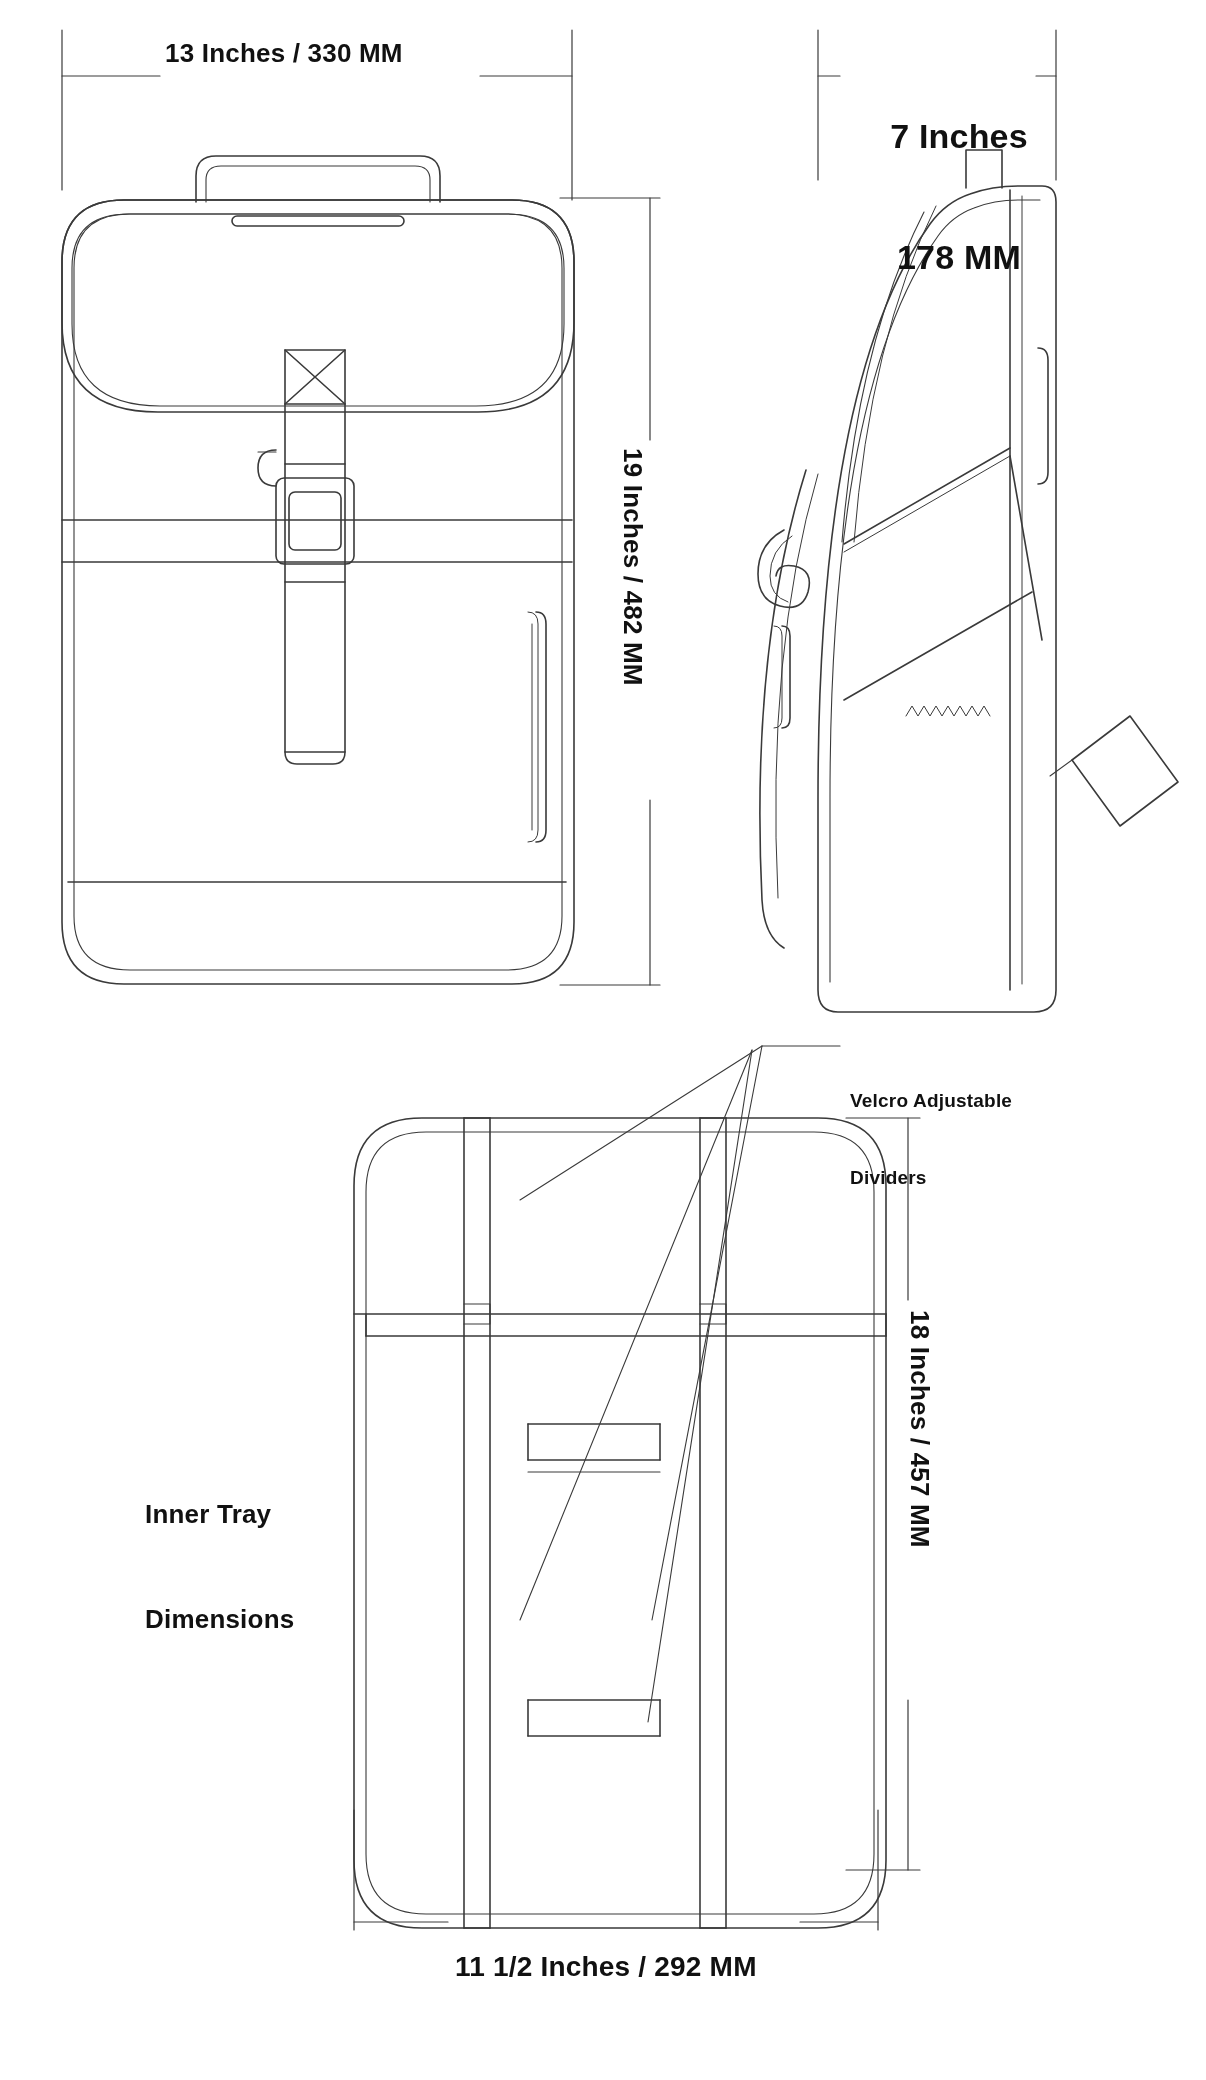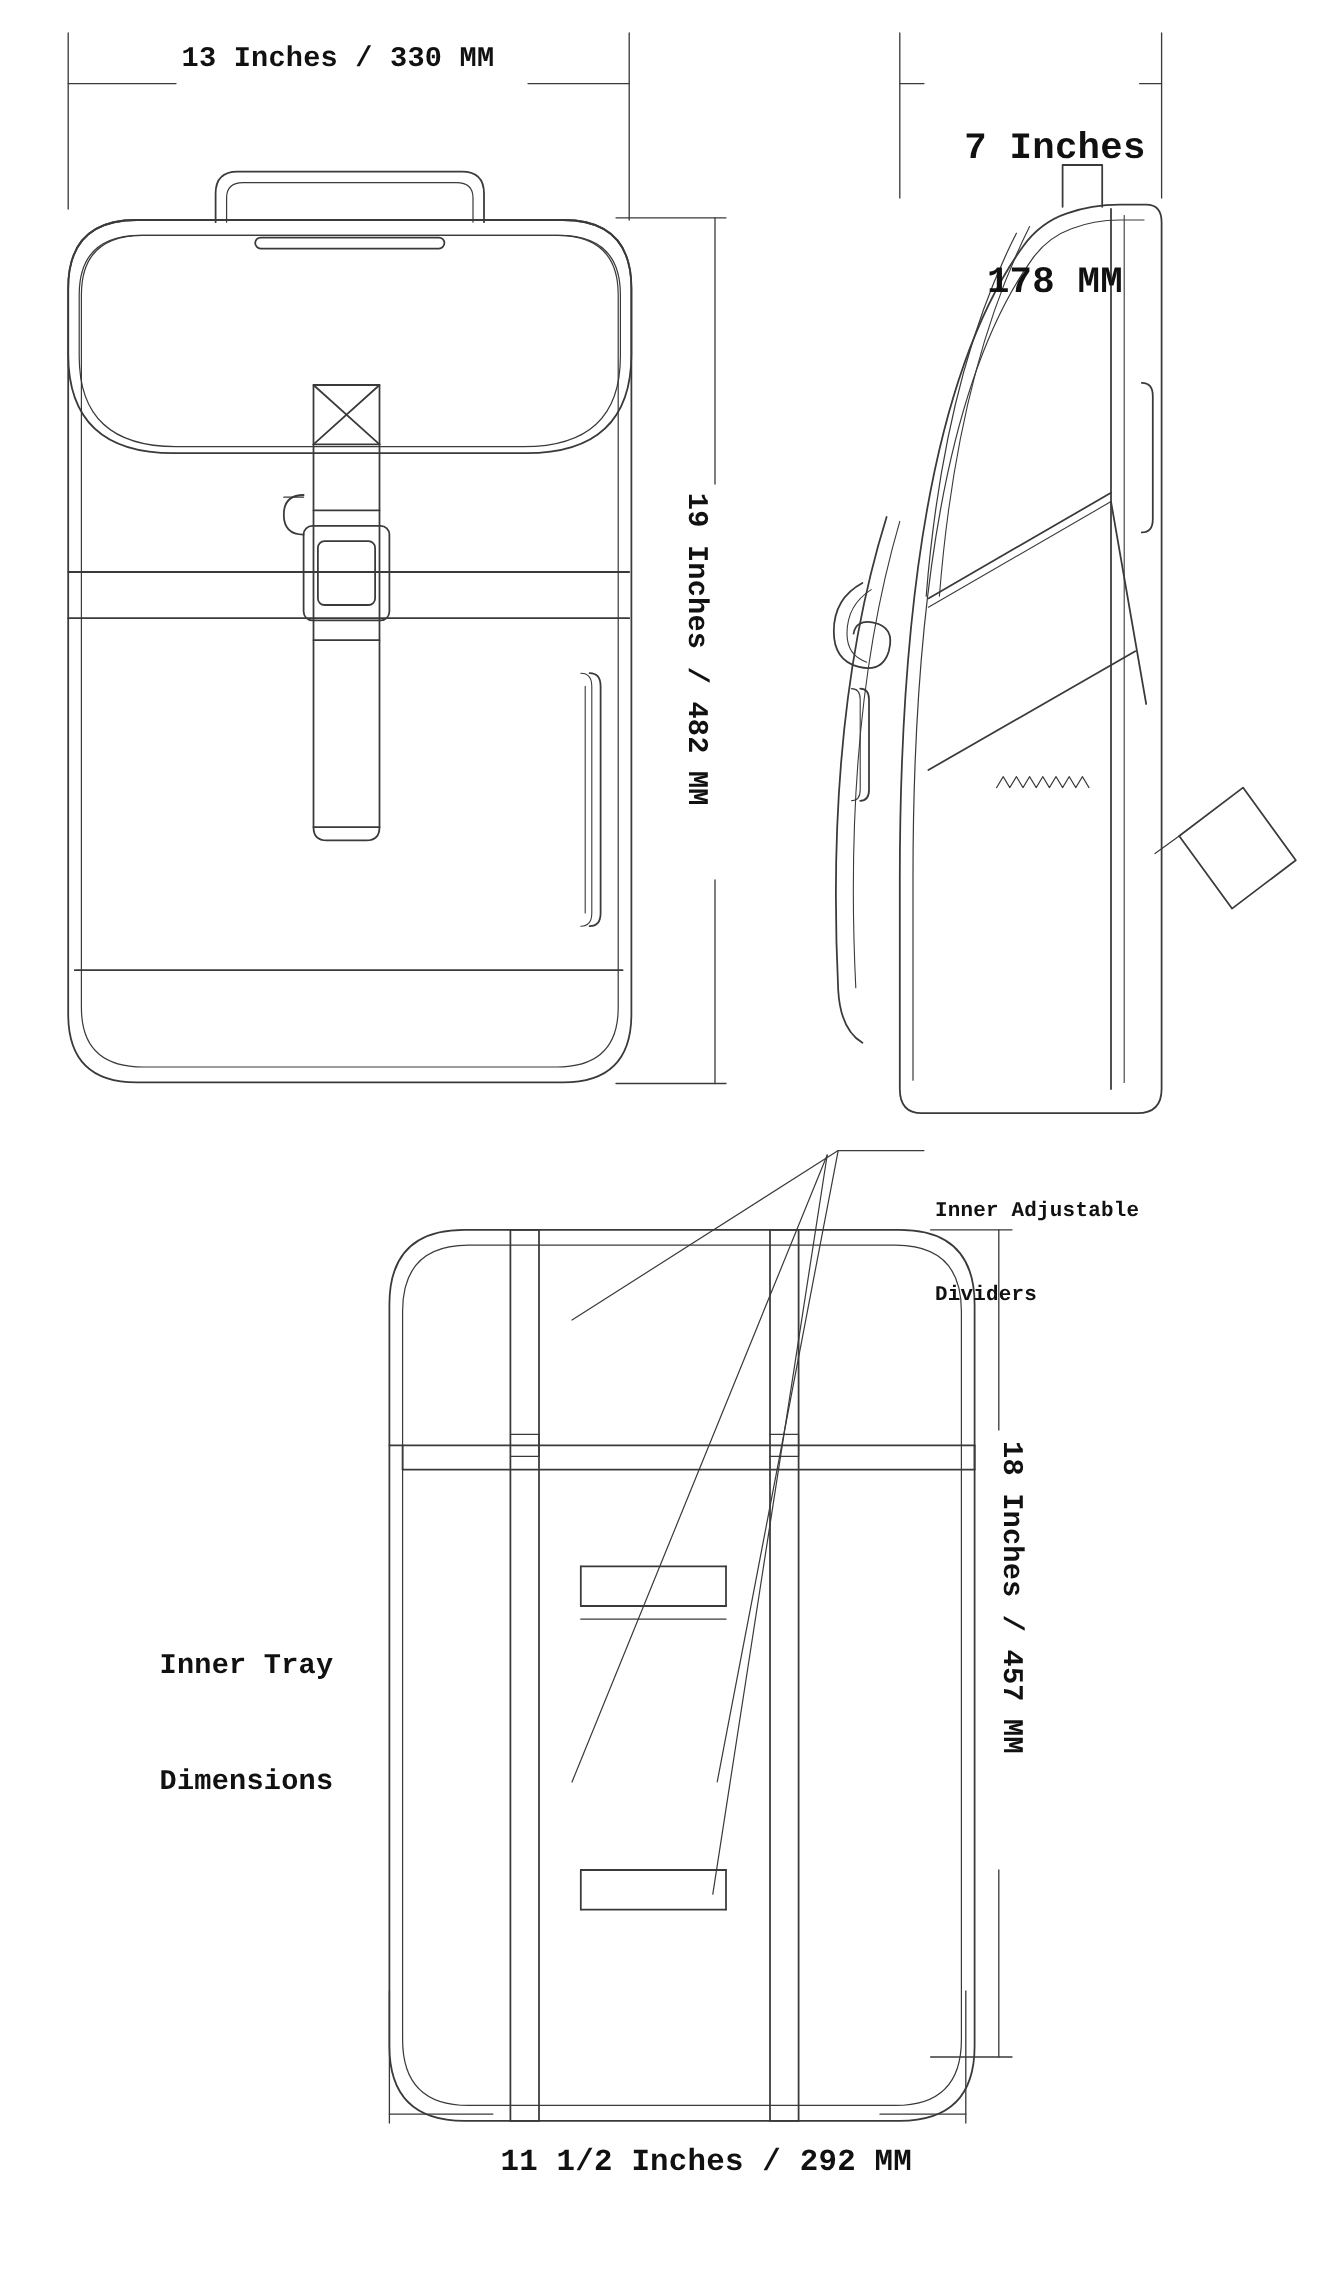--- a/index.html
+++ b/index.html
@@ -13,21 +13,20 @@
     position: relative;
     font-family: "Liberation Sans", sans-serif;
     color: #111111;
     overflow: hidden;
   }
   .stage {
     position: absolute;
     left: 0; top: 0;
     width: 1206px;
     height: 2080px;
-    font-family: Liberation Mono, monospace;
   }
   svg.diagram {
     position: absolute;
     left: 0; top: 0;
     width: 1206px;
     height: 2080px;
   }
   .lbl {
     position: absolute;
     font-weight: bold;
@@ -257,21 +256,21 @@
   <div class="lbl lbl-top-width">13 Inches / 330 MM</div>
 
   <div class="lbl lbl-side-width">
     <div>7 Inches</div>
     <div>178 MM</div>
   </div>
 
   <div class="lbl lbl-height">19 Inches / 482 MM</div>
 
   <div class="lbl lbl-velcro">
-    <div>Inner Adjustable</div>
+    <div>Velcro Adjustable</div>
     <div>Dividers</div>
   </div>
 
   <div class="lbl lbl-inner-tray">
     <div>Inner Tray</div>
     <div>Dimensions</div>
   </div>
 
   <div class="lbl lbl-tray-height">18 Inches / 457 MM</div>
 

